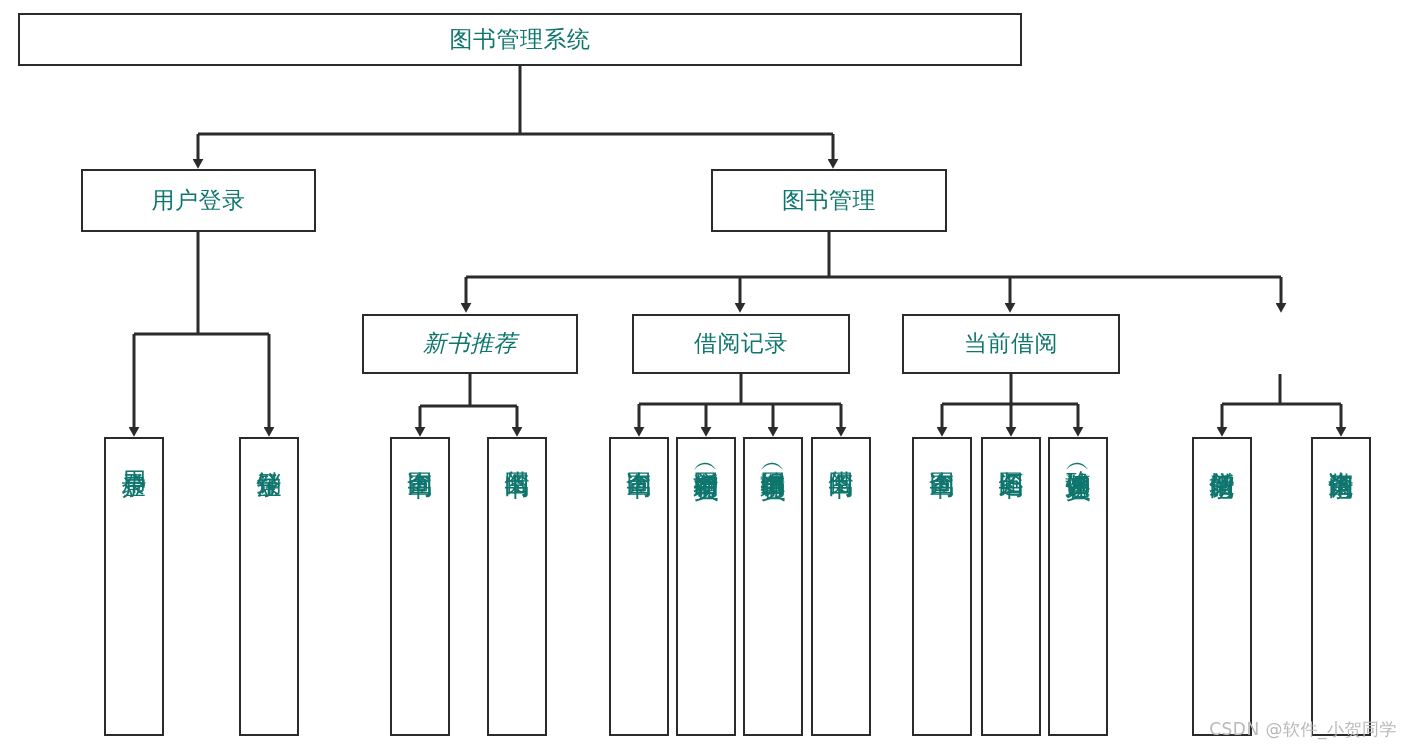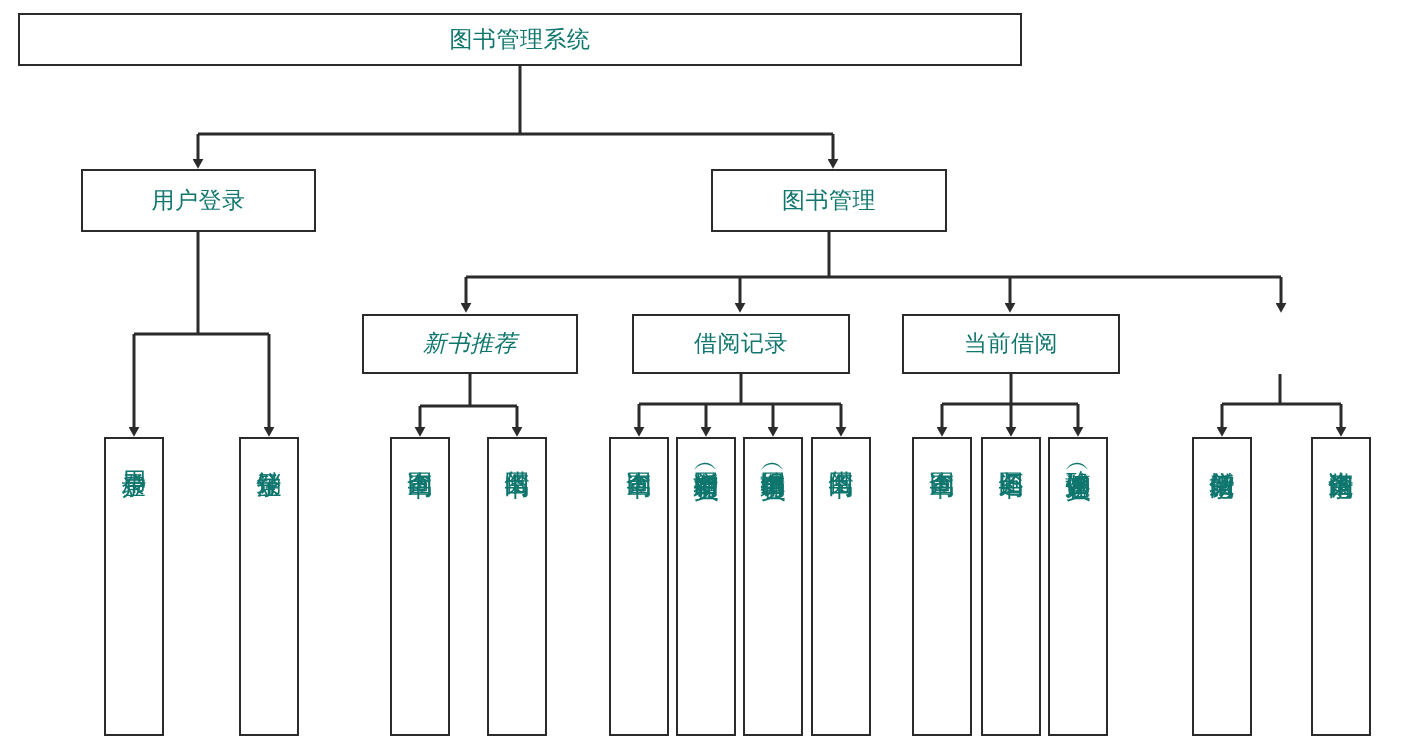--- a/index.html
+++ b/index.html
@@ -198,14 +198,15 @@
   </div>
 
   <div class="node vertical" style="left:1192px; top:437px; width:60px; height:299px;">
     <span class="node-label">新增借阅记录</span>
   </div>
 
   <div class="node vertical" style="left:1311px; top:437px; width:60px; height:299px;">
     <span class="node-label">查询借阅记录</span>
   </div>
 
+  <div id="watermark">CSDN @软件_小贺同学</div>
 
 </div>
 
 </body></html>

